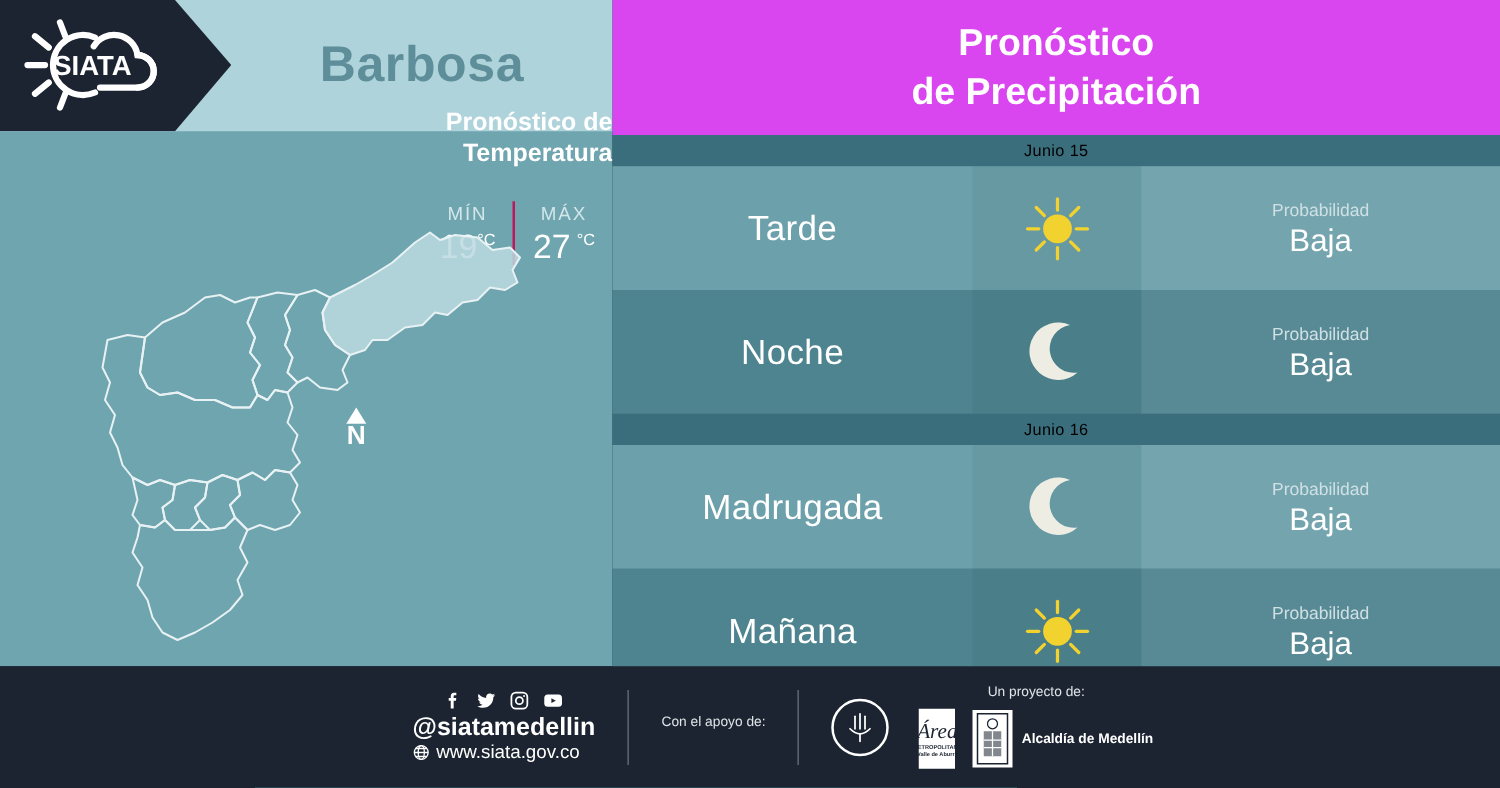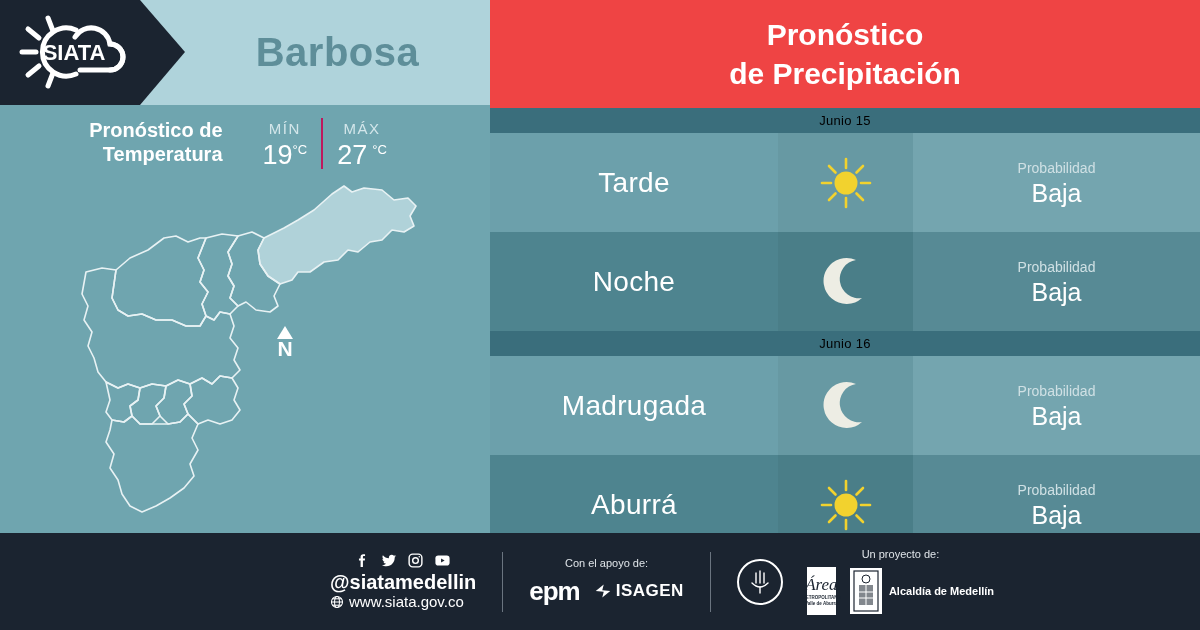--- a/index.html
+++ b/index.html
@@ -21,40 +21,40 @@
     z-index:3;
   }
   .logo-svg { position:absolute; left:14px; top:12px; }
   .city-name {
     position:absolute; left:185px; top:0; width:305px; height:105px;
     display:flex; align-items:center; justify-content:center;
     font-size:40px; font-weight:bold; color:#5E8E99; letter-spacing:.5px;
   }
 
   .temp-block { position:absolute; left:0; top:118px; width:490px; height:62px;
-                display:flex; align-items:flex-start; justify-content:center; gap:26px; }
+                display:flex; align-items:flex-end; justify-content:center; gap:26px;flex-direction:column; }
   .temp-title { font-size:20px; font-weight:bold; color:#ffffff; line-height:1.22; text-align:right; }
   .temp-values { display:flex; align-items:flex-start; gap:0px; }
   .tcol { text-align:center; padding:0 14px; }
   .tcol.min { border-right:2px solid #be185d; }
   .tlabel { font-size:15px; color:#D3E6EA; letter-spacing:1.5px; line-height:1.5; }
   .tval { font-size:27px; color:#ffffff; line-height:1.05; white-space:nowrap; }
   .tval sup { font-size:13px; vertical-align:super; }
   .tval .sp { display:inline-block; width:5px; }
 
   .map-wrap { position:absolute; left:52px; top:180px; width:400px; height:350px; }
   .compass { position:absolute; left:277px; top:326px; text-align:center; color:#fff; }
   .compass .arrow { width:0;height:0;border-left:8px solid transparent;border-right:8px solid transparent;
                     border-bottom:13px solid #fff; margin:0 auto 0; }
   .compass .n { font-size:21px; font-weight:bold; line-height:1; margin-top:-1px; }
 
   
   .right-panel { position:absolute; left:490px; top:0; width:710px; height:533px; background:#487F8C; }
   .rp-header { height:108px; display:flex; align-items:center; justify-content:center;
-               background:#ef4444; }
+               background:#d946ef; }
   .rp-title { font-size:30px; font-weight:bold; color:#fff; text-align:center; line-height:1.3; }
 
   .date-band { height:25px; background:#3A6E7C; display:flex; align-items:center; justify-content:center; }
   .date-band span { font-size:13px; color:#000000; letter-spacing:.3px; }
 
   .frow { height:99px; display:flex; align-items:stretch;justify-content:center; }
   .frow.light { background:#6CA0AB; }
   .frow.dark  { background:#4E848F; }
   .cell-period { width:288px; display:flex; align-items:center; justify-content:center; }
   .cell-period span { font-size:28px; color:#fff; letter-spacing:.3px; }
@@ -231,21 +231,21 @@
         </svg>
       </div>
       <div class="cell-prob">
         <div class="prob-label">Probabilidad</div>
         <div class="prob-value">Baja</div>
       </div>
     </div>
 
     <div class="frow dark">
       <div class="cell-period">
-        <span>Aburrá</span>
+        <span>Mañana</span>
       </div>
       <div class="cell-icon">
         <svg width="60" height="60" viewBox="0 0 60 60">
           <circle cx="30" cy="30" r="11.5" fill="#F2D22E"></circle>
           <g stroke="#F2D22E" stroke-width="2.6" stroke-linecap="round">
             <line x1="30" y1="6" x2="30" y2="15"></line>
             <line x1="30" y1="45" x2="30" y2="54"></line>
             <line x1="6" y1="30" x2="15" y2="30"></line>
             <line x1="45" y1="30" x2="54" y2="30"></line>
             <line x1="13" y1="13" x2="19.5" y2="19.5"></line>
@@ -293,29 +293,20 @@
               <line x1="4" y1="17.5" x2="20" y2="17.5"></line>
             </svg>
           <span>www.siata.gov.co</span>
         </div>
       </div>
 
       <div class="vdiv"></div>
 
       <div class="f-group">
         <div class="f-cap">Con el apoyo de:</div>
-        <div class="f-logos">
-          <div class="epm-word">epm</div>
-          <div style="display:flex;align-items:center;gap:4px;">
-            <svg width="18" height="16" viewBox="0 0 24 22" fill="#fff">
-                <path d="M2 11 L13 2 L11 10 L22 11 L11 20 L13 12 Z"></path>
-              </svg>
-            <span class="isagen-word">ISAGEN</span>
-          </div>
-        </div>
       </div>
 
       <div class="vdiv"></div>
 
       <div class="f-group">
         <div class="seal">
           <svg width="30" height="30" viewBox="0 0 30 30">
             <g stroke="#fff" stroke-width="1.4" fill="none" stroke-linecap="round">
               <line x1="11" y1="6" x2="11" y2="16"></line>
                 <line x1="15" y1="4" x2="15" y2="16"></line>

